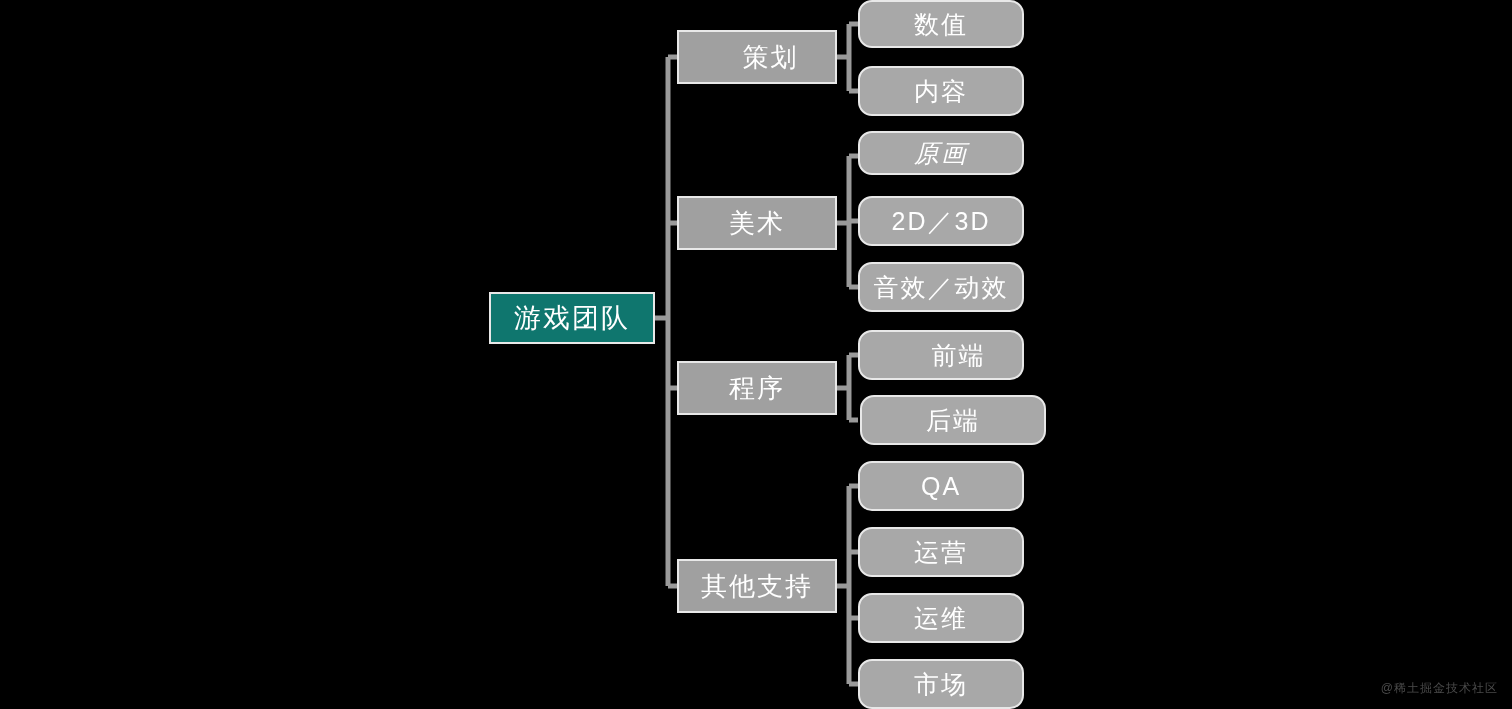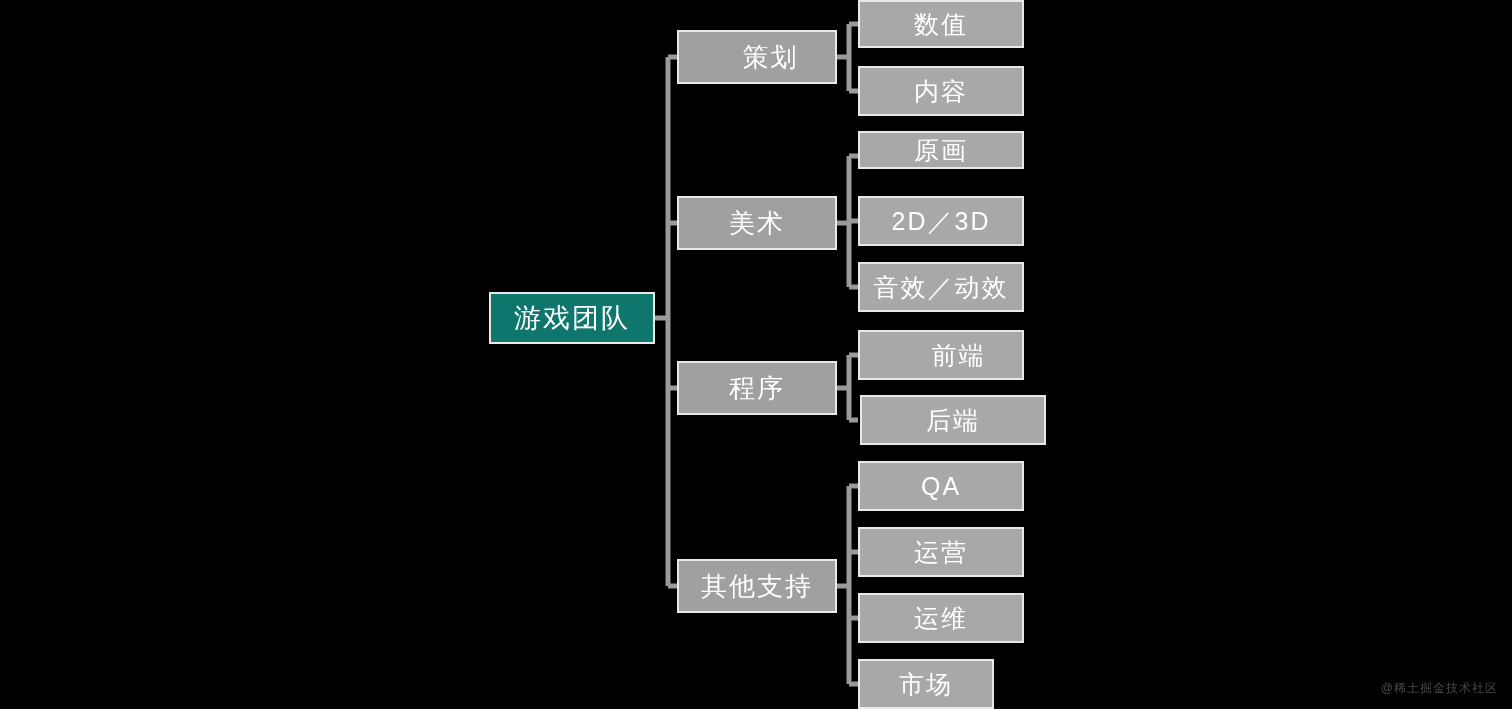--- a/index.html
+++ b/index.html
@@ -43,20 +43,21 @@
     background: #0f766e;
     font-size: 27px;
   }
   .node.level1 {
     background: #a0a0a0;
     font-size: 26px;
   }
   .node.level2 {
     background: #a8a8a8;
     font-size: 25px;
+    border-radius: 14px;
   }
   .watermark {
     position: absolute;
     right: 14px;
     bottom: 12px;
     color: #4a4a4a;
     font-size: 12px;
     letter-spacing: 1px;
     white-space: nowrap;
   }
@@ -101,24 +102,24 @@
 
   <div class="node root" style="left:489px; top:292px; width:166px; height:52px;">游戏团队</div>
 
   <div class="node level1" style="left:677px; top:30px; width:160px; height:54px;padding-left:27px;">策划</div>
   <div class="node level1" style="left:677px; top:196px; width:160px; height:54px;">美术</div>
   <div class="node level1" style="left:677px; top:559px; width:160px; height:54px;">其他支持</div>
   <div class="node level1" style="left:677px; top:361px; width:160px; height:54px;">程序</div>
 
   <div class="node level2" style="left:858px; top:0px; width:166px; height:48px;">数值</div>
   <div class="node level2" style="left:858px; top:66px; width:166px; height:50px;">内容</div>
-  <div class="node level2" style="left:858px; top:131px; width:166px; height:38px;">原画</div>
+  <div class="node level2" style="left:858px; top:131px; width:166px; height:44px;font-style:italic;">原画</div>
   <div class="node level2" style="left:858px; top:196px; width:166px; height:50px;">2D／3D</div>
   <div class="node level2" style="left:858px; top:262px; width:166px; height:50px;">音效／动效</div>
   <div class="node level2" style="left:858px; top:330px; width:166px; height:50px;padding-left:35px;">前端</div>
   <div class="node level2" style="left:840px; top:395px; width:186px; height:50px;margin-left:20px;">后端</div>
   <div class="node level2" style="left:858px; top:461px; width:166px; height:50px;">QA</div>
   <div class="node level2" style="left:858px; top:527px; width:166px; height:50px;">运营</div>
   <div class="node level2" style="left:858px; top:593px; width:166px; height:50px;">运维</div>
-  <div class="node level2" style="left:858px; top:659px; width:136px; height:50px;">市场</div>
+  <div class="node level2" style="left:858px; top:659px; width:166px; height:50px;">市场</div>
 
   <div class="watermark">@稀土掘金技术社区</div>
 </div>
 
 </body></html>

